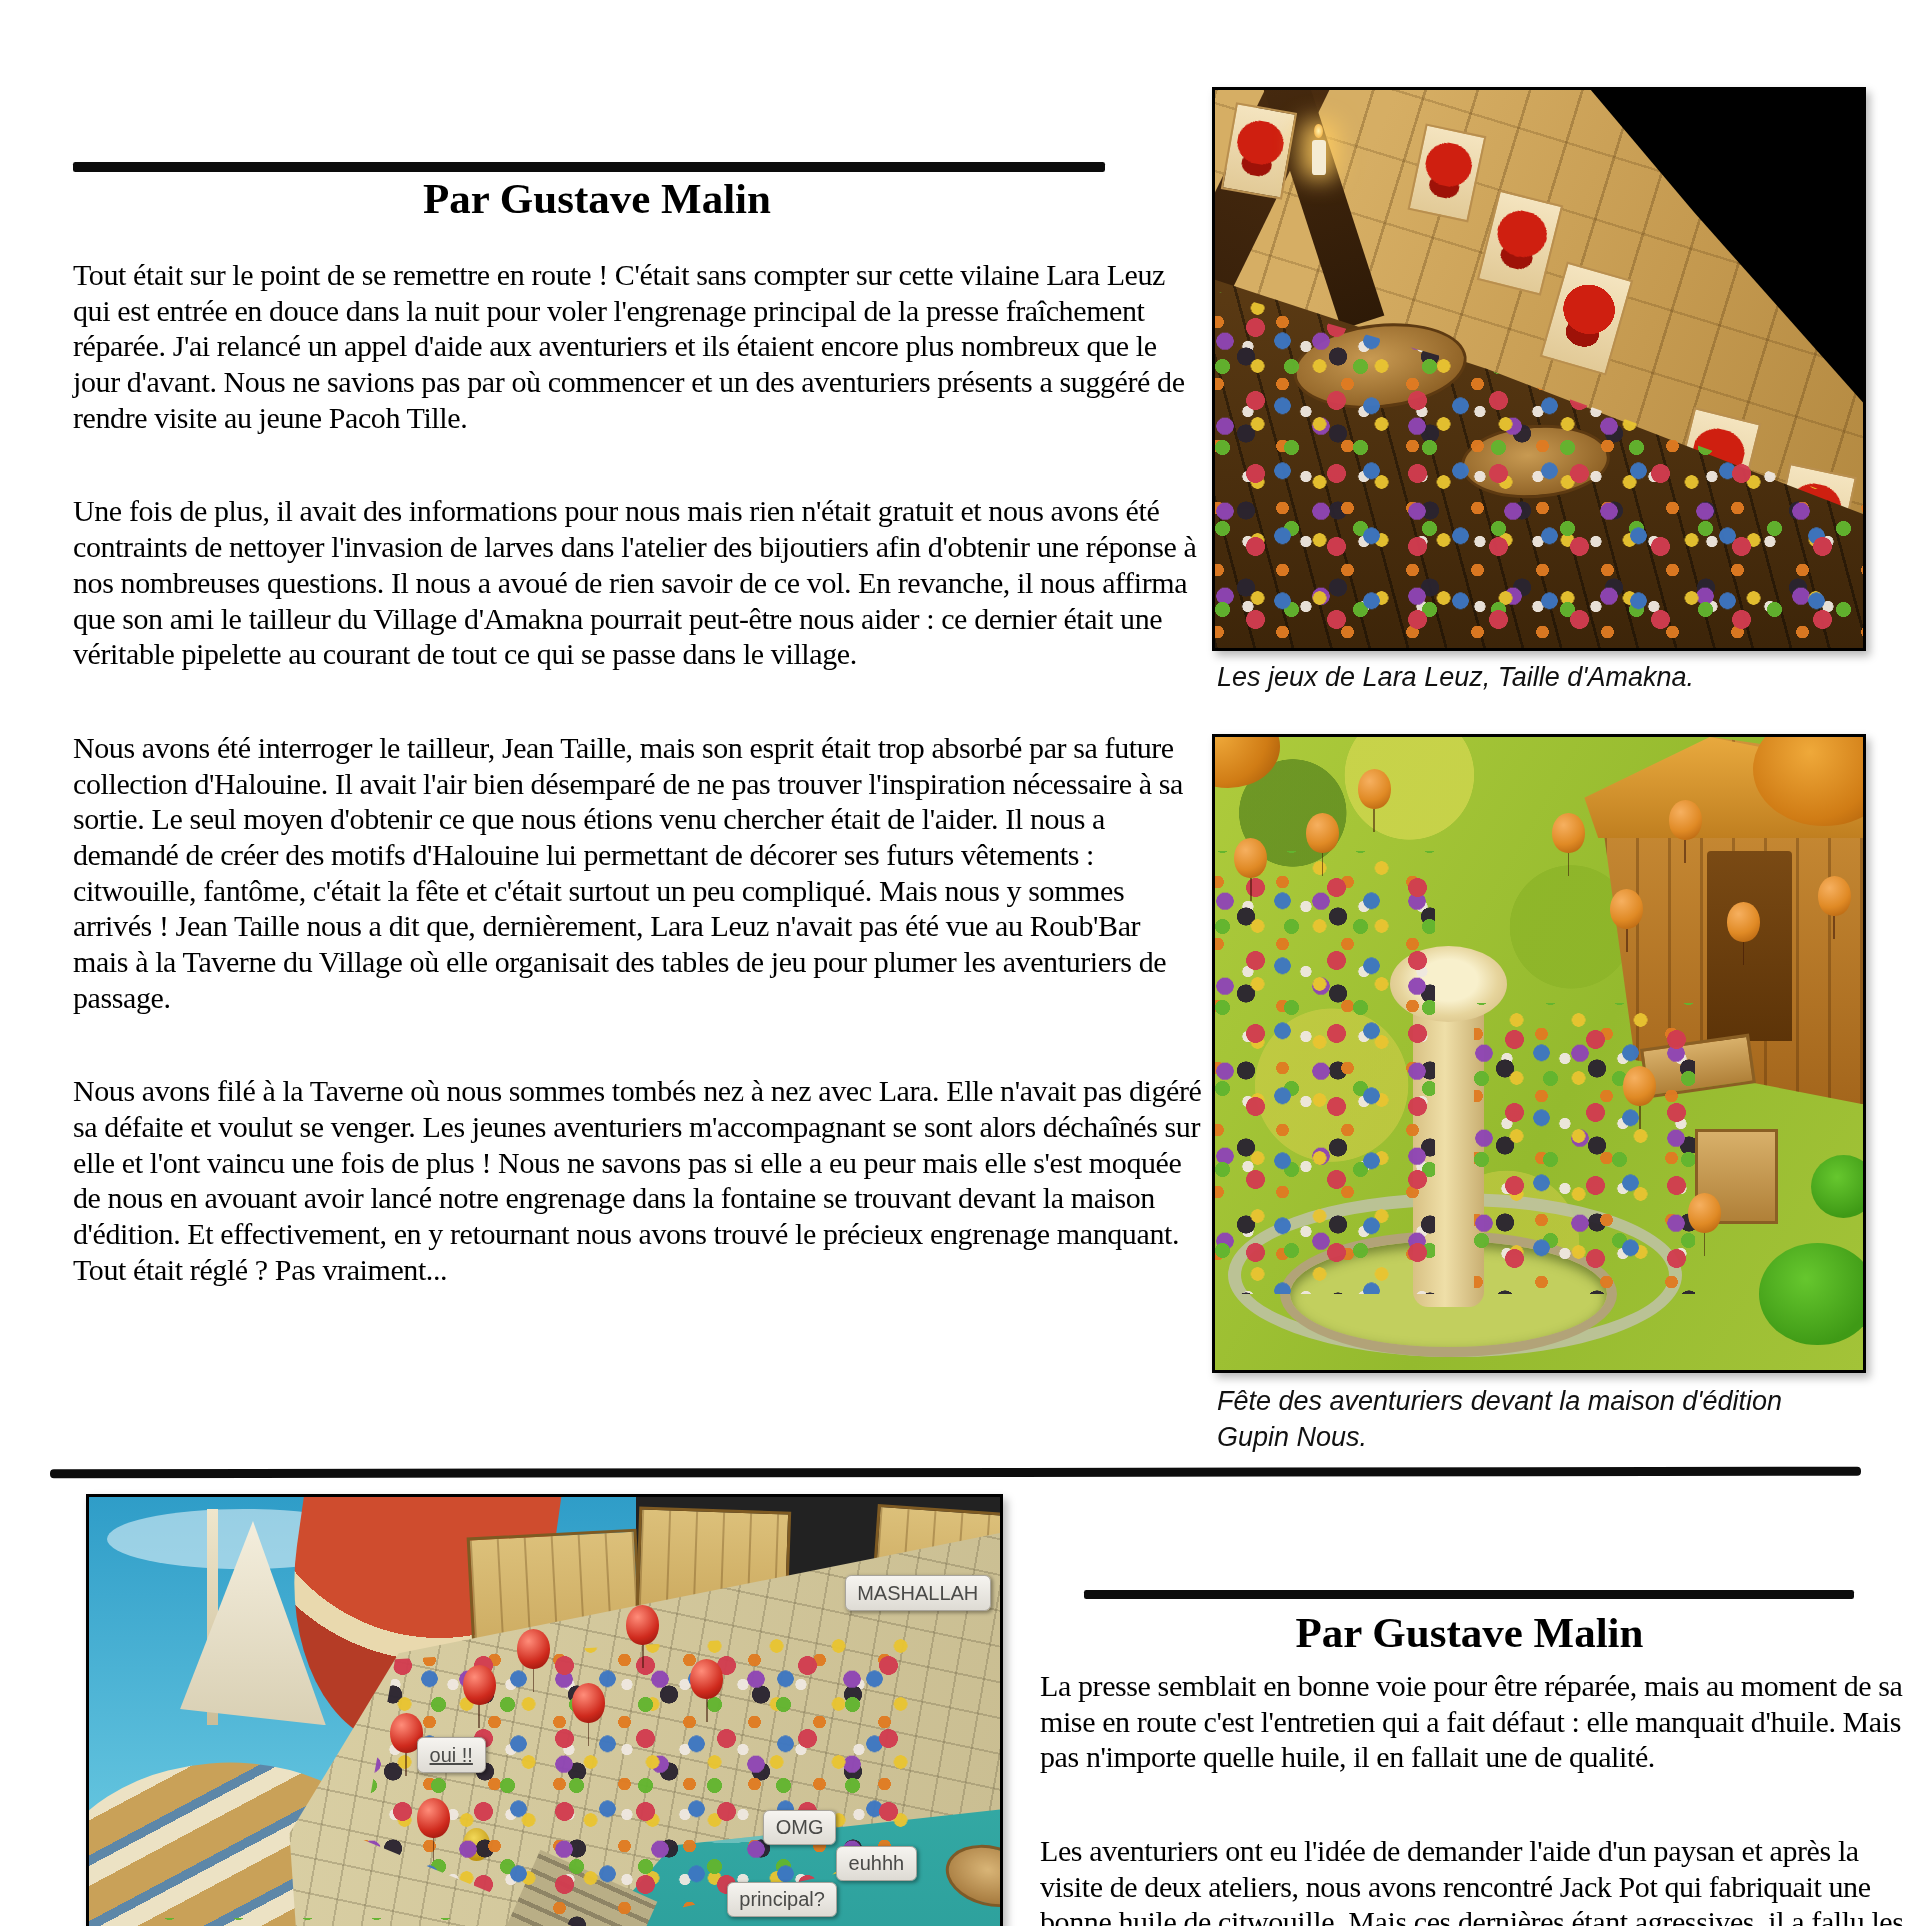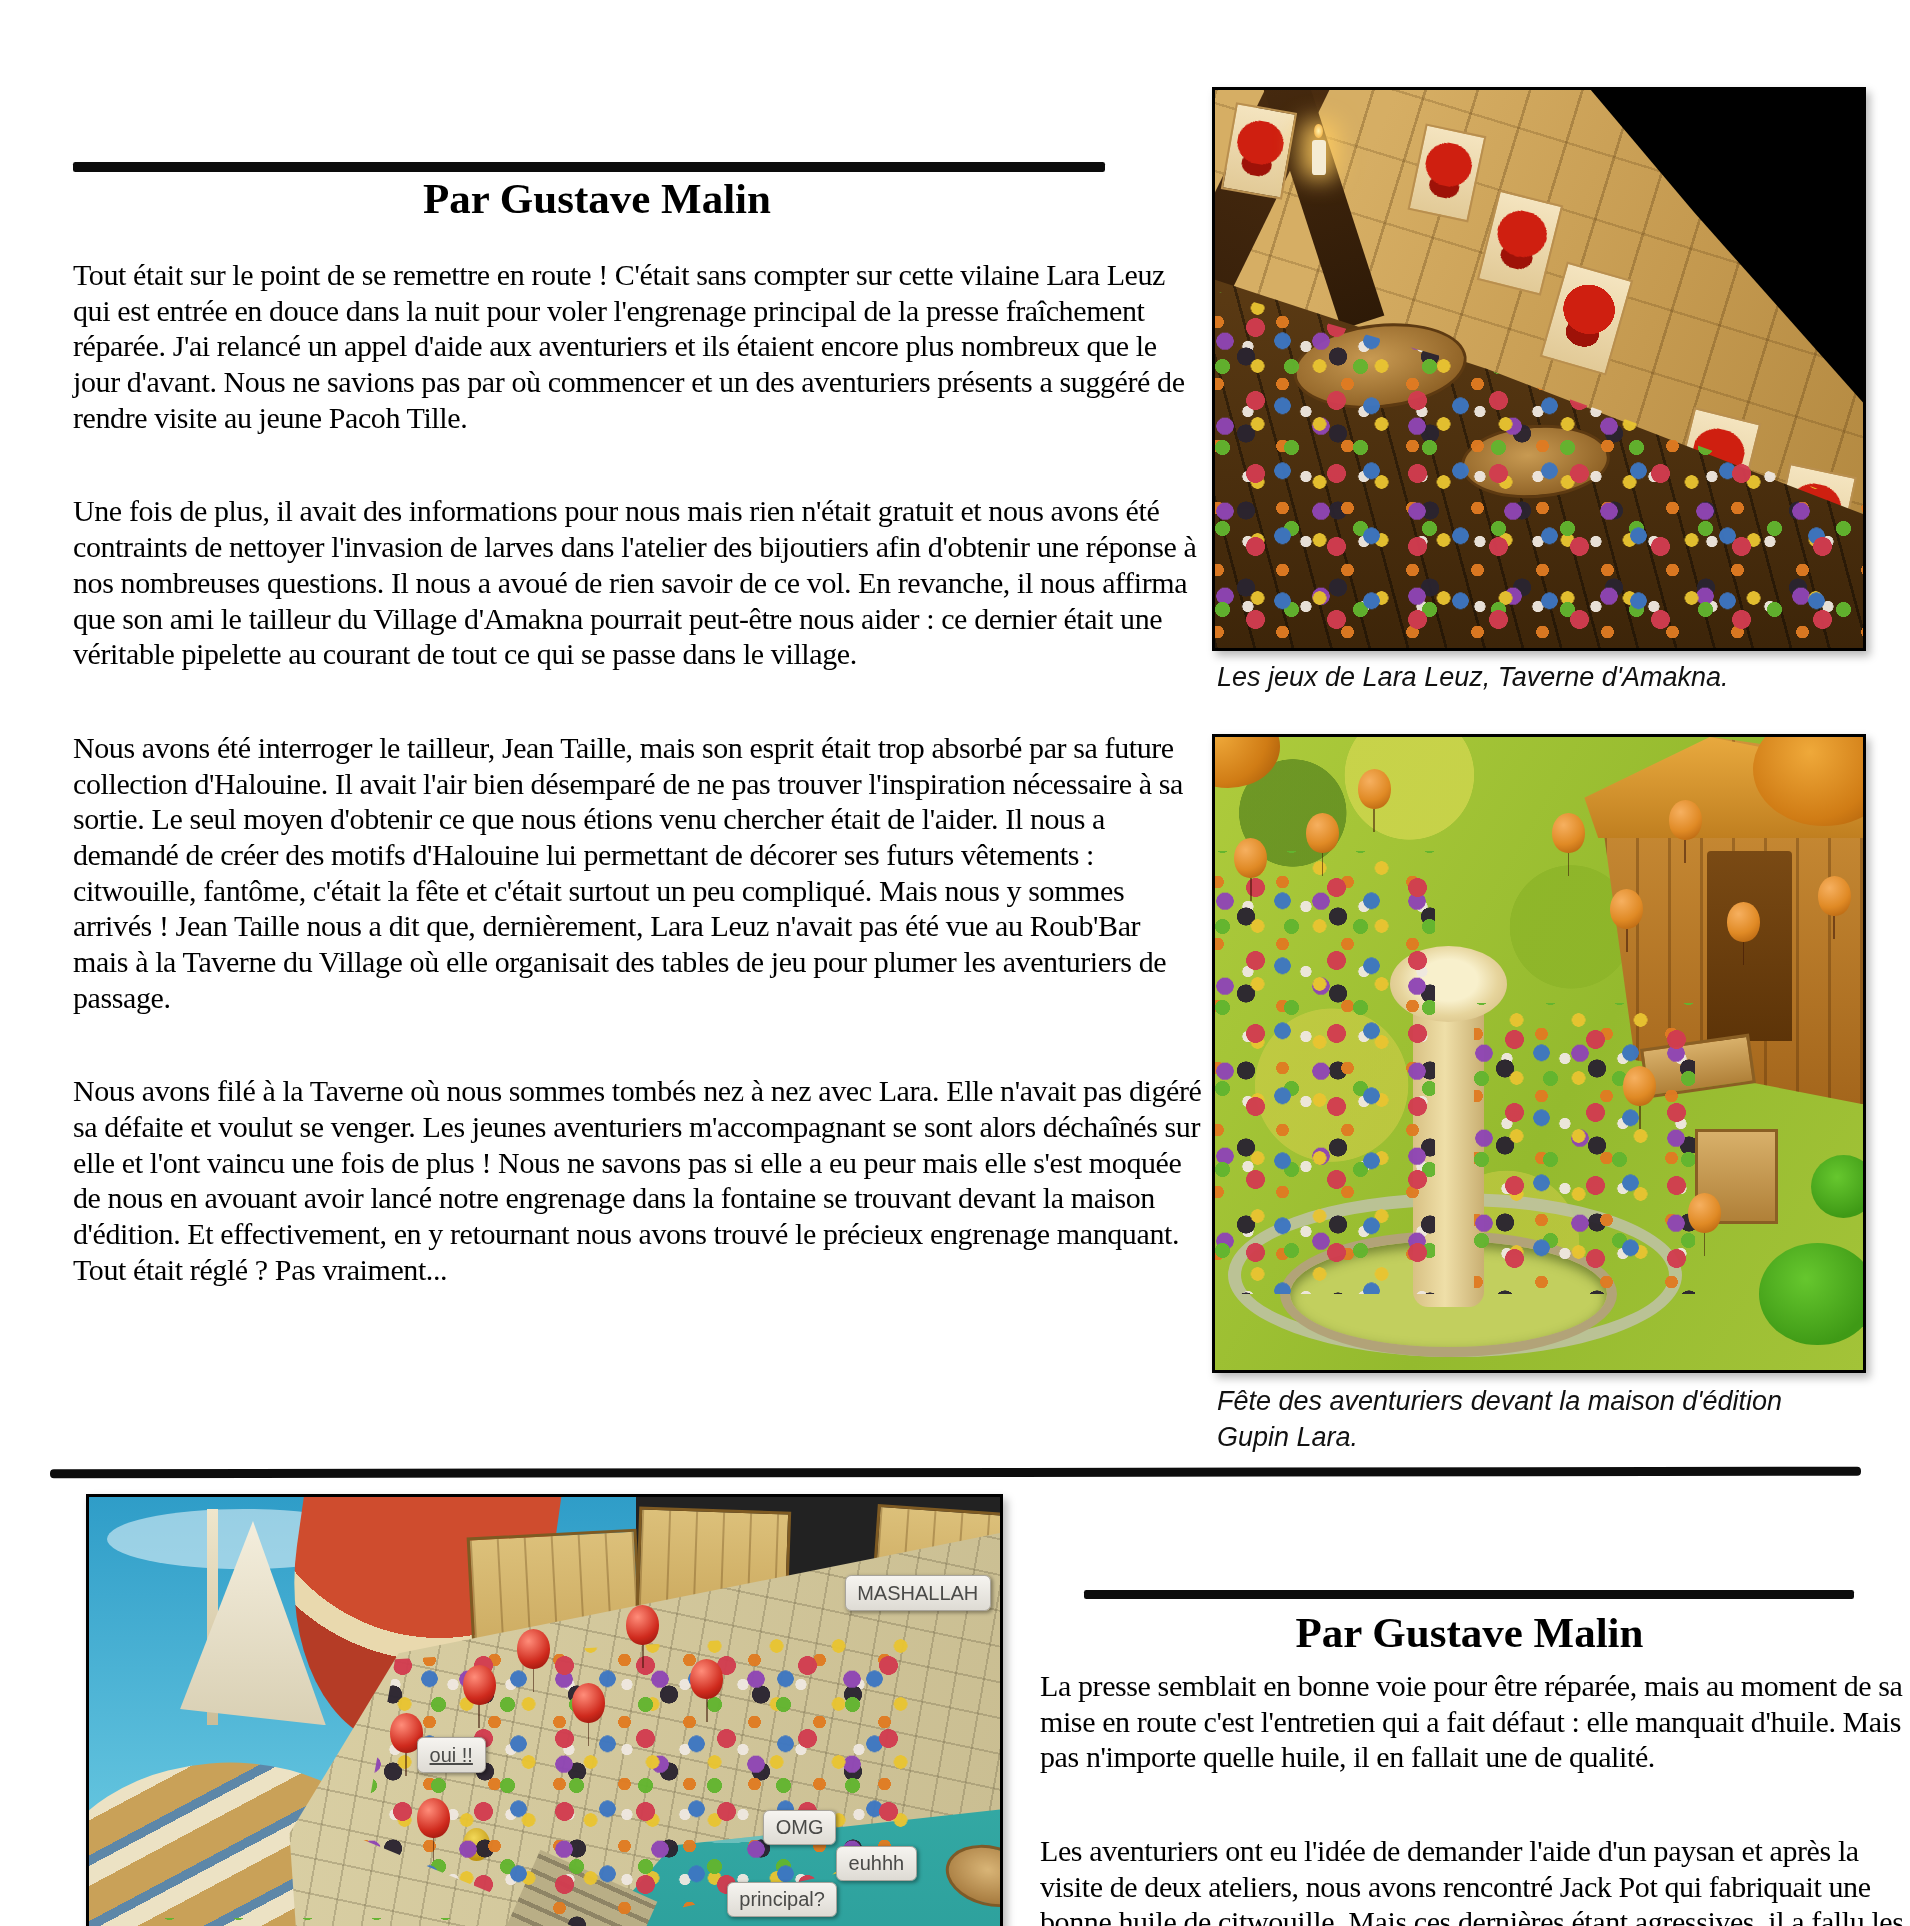--- a/index.html
+++ b/index.html
@@ -158,21 +158,21 @@
     <div class="banner" style="left:52%;top:32%;width:10%;height:17%;transform:rotate(16deg);"></div>
     <div class="banner" style="left:72%;top:58%;width:10%;height:16%;transform:rotate(14deg);"></div>
     <div class="banner" style="left:87%;top:68%;width:10%;height:16%;transform:rotate(12deg);"></div>
     <div class="t-black" style="left:0;top:0;width:100%;height:100%;"></div>
     <div class="layer t-floor"></div>
     <div class="t-table" style="left:12%;top:42%;width:26%;height:14%;transform:rotate(-6deg);"></div>
     <div class="t-table" style="left:38%;top:60%;width:22%;height:12%;transform:rotate(-4deg);"></div>
     <div class="crowd" style="left:0;top:36%;width:100%;height:64%;clip-path:polygon(0 0, 42% 22%, 100% 60%, 100% 100%, 0 100%);"></div>
     <div class="t-candle" style="left:15%;top:9%;"></div>
   </div>
-  <div class="caption" style="left:1217px;top:660px;width:647px;">Les jeux de Lara Leuz, Taverne d'Amakna.</div>
+  <div class="caption" style="left:1217px;top:660px;width:647px;">Les jeux de Lara Leuz, Taille d'Amakna.</div>
 
   <div class="fig" style="left:1212px;top:734px;width:654px;height:639px;">
     <div class="layer f-grass"></div>
     <div class="f-house"></div>
     <div class="f-door"></div>
     <div class="f-roof"></div>
     <div class="f-tree" style="left:83%;top:-4%;width:22%;height:18%;"></div>
     <div class="f-tree" style="left:-6%;top:-5%;width:16%;height:13%;"></div>
     <div class="f-crate" style="left:74%;top:62%;width:12%;height:14%;"></div>
     <div class="f-crate" style="left:66%;top:48%;width:16%;height:7%;transform:rotate(-8deg);"></div>
@@ -188,21 +188,21 @@
     <div class="balloon orange" style="left:14%;top:12%;"></div>
     <div class="balloon orange" style="left:22%;top:5%;"></div>
     <div class="balloon orange" style="left:52%;top:12%;"></div>
     <div class="balloon orange" style="left:61%;top:24%;"></div>
     <div class="balloon orange" style="left:70%;top:10%;"></div>
     <div class="balloon orange" style="left:79%;top:26%;"></div>
     <div class="balloon orange" style="left:93%;top:22%;"></div>
     <div class="balloon orange" style="left:63%;top:52%;"></div>
     <div class="balloon orange" style="left:73%;top:72%;"></div>
   </div>
-  <div class="caption" style="left:1217px;top:1384px;width:578px;">Fête des aventuriers devant la maison d'édition Gupin Lara.</div>
+  <div class="caption" style="left:1217px;top:1384px;width:578px;">Fête des aventuriers devant la maison d'édition Gupin Nous.</div>
 
   <div class="divider"></div>
 
   <div class="fig" style="left:86px;top:1494px;width:917px;height:607px;">
     <div class="p-sky"></div>
     <div class="p-cloud"></div>
     <div class="p-mast" style="left:13%;top:2%;width:1.2%;height:36%;"></div>
     <div class="p-mast" style="left:33%;top:-2%;width:1.4%;height:42%;transform:rotate(6deg);"></div>
     <div class="p-sailwhite"></div>
     <div class="p-sailred"></div>

